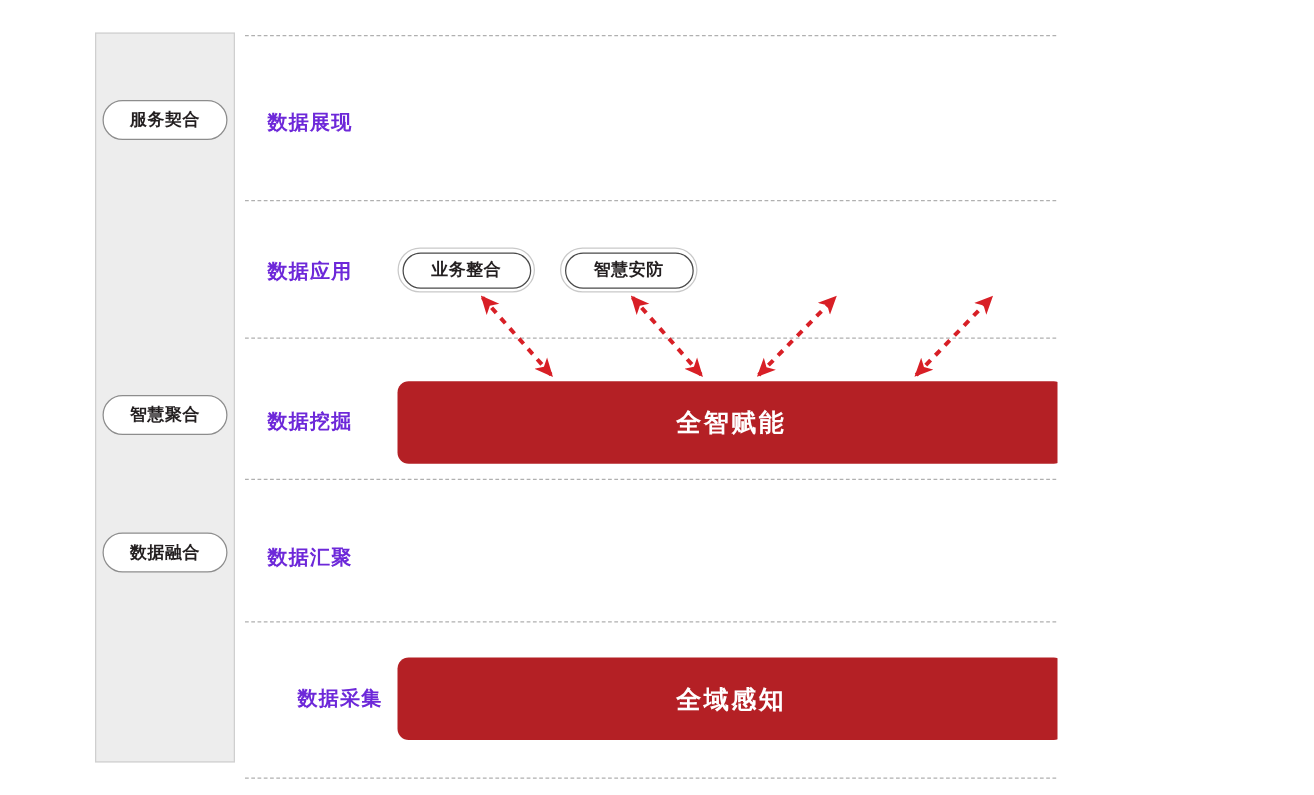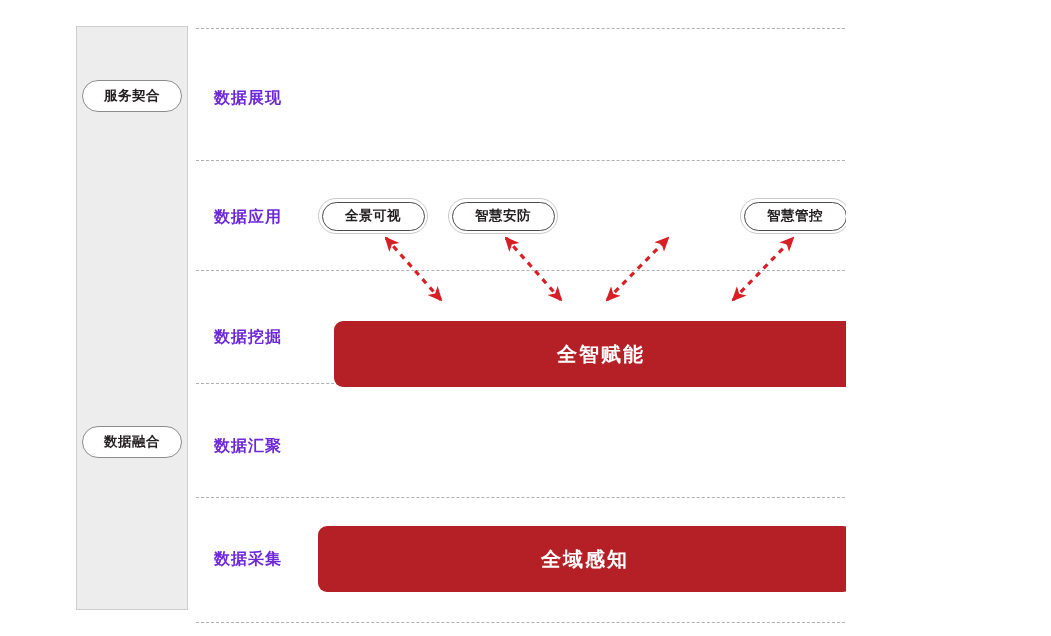--- a/index.html
+++ b/index.html
@@ -149,46 +149,44 @@
   <div class="divider" style="top:270px;"></div>
   <div class="divider" style="top:383px;"></div>
   <div class="divider" style="top:497px;"></div>
   <div class="divider" style="top:622px;"></div>
 
   <div class="side-panel" id="left-panel"></div>
 
   <div class="stage-pill" style="top:80px;">
       <span>服务契合</span>
     </div>
+  <div class="stage-pill" style="top:316px;">
+      <span>智慧聚合</span>
+    </div>
   <div class="stage-pill" style="top:426px;">
       <span>数据融合</span>
     </div>
 
   <div class="row-label" style="top:88px;">数据展现</div>
   <div class="row-label" style="top:207px;">数据应用</div>
   <div class="row-label" style="top:327px;">数据挖掘</div>
   <div class="row-label" style="top:436px;">数据汇聚</div>
-  <div class="row-label" style="top:549px;">数据采集</div>
-
-  <div class="red-bar" style="top:321px; height:66px;margin-left:16px;">全智赋能</div>
+  <div class="row-label" style="top:549px;text-align:right;">数据采集</div>
+
+  <div class="red-bar" style="top:305px; height:66px;">全智赋能</div>
   <div class="red-bar" style="top:526px; height:66px;">全域感知</div>
 
   <div class="app-pill" style="left:318px;">
     <div class="app-pill-inner">
-        <span>全景可视</span>
+        <span>业务整合</span>
       </div>
   </div>
   <div class="app-pill" style="left:448px;">
     <div class="app-pill-inner">
         <span>智慧安防</span>
-      </div>
-  </div>
-  <div class="app-pill" style="left:740px;">
-    <div class="app-pill-inner">
-        <span>智慧管控</span>
       </div>
   </div>
 
   <svg id="arrow-layer" viewBox="0 0 1051 636">
     <defs>
       <marker id="ah" viewBox="0 0 10 10" refX="8.6" refY="5" markerWidth="4.6" markerHeight="4.6" orient="auto-start-reverse">
         <path d="M 0 0.4 L 10 5 L 0 9.6 L 2.6 5 Z" fill="#d81f26"></path>
       </marker>
     </defs>
     <g stroke="#d81f26" stroke-width="3.2" stroke-dasharray="5.5 5.5" stroke-linecap="butt" fill="none" marker-start="url(#ah)" marker-end="url(#ah)">

